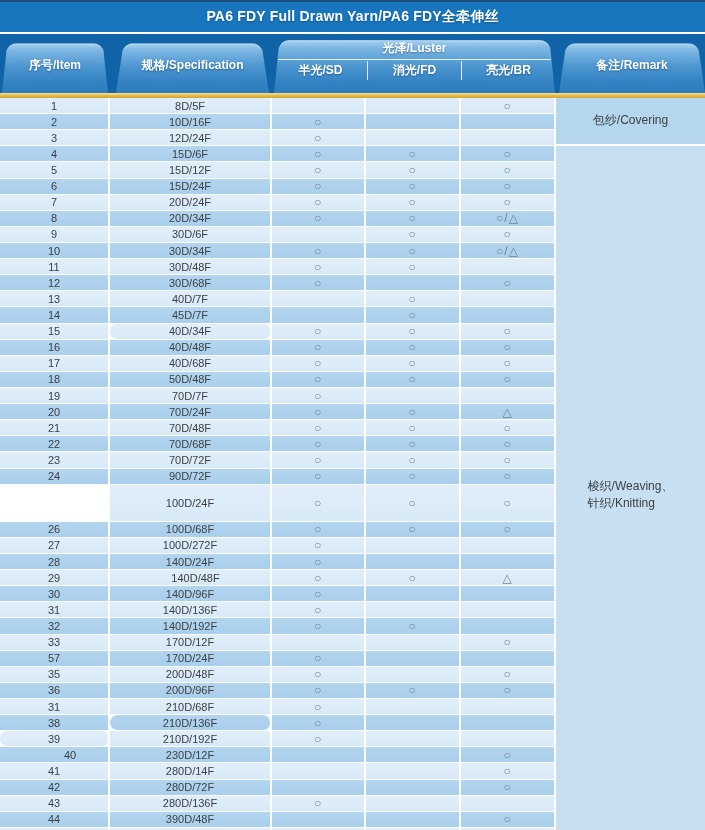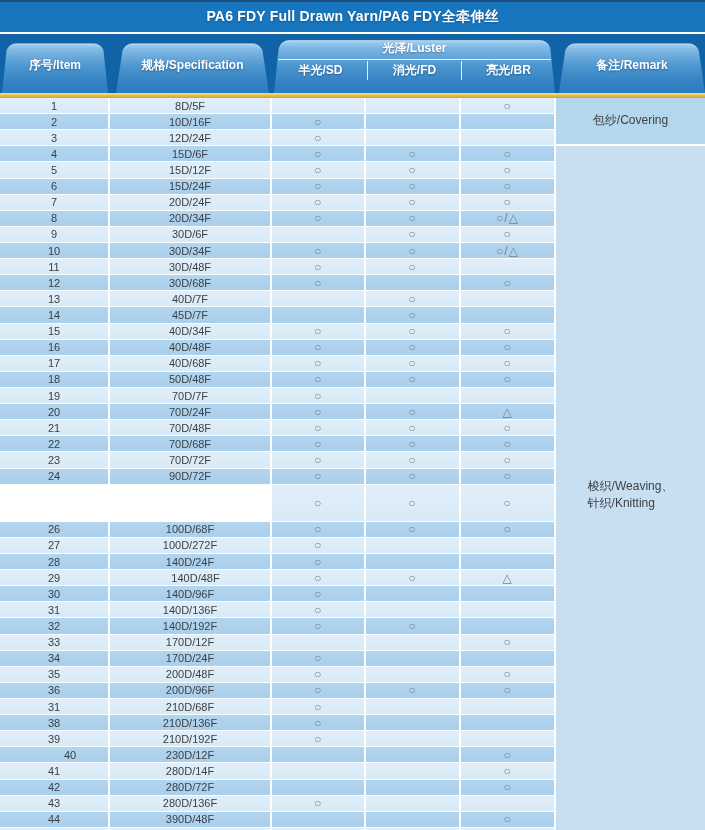--- a/index.html
+++ b/index.html
@@ -213,21 +213,21 @@
       <div class="cell vsep light" style="grid-area: 13 / 2;">40D/7F</div>
       <div class="cell vsep light sym" style="grid-area: 13 / 3;"></div>
       <div class="cell vsep light sym" style="grid-area: 13 / 4;">○</div>
       <div class="cell vsep light sym" style="grid-area: 13 / 5;"></div>
       <div class="cell vsep dark" style="grid-area: 14 / 1;">14</div>
       <div class="cell vsep dark" style="grid-area: 14 / 2;">45D/7F</div>
       <div class="cell vsep dark sym" style="grid-area: 14 / 3;"></div>
       <div class="cell vsep dark sym" style="grid-area: 14 / 4;">○</div>
       <div class="cell vsep dark sym" style="grid-area: 14 / 5;"></div>
       <div class="cell vsep light" style="grid-area: 15 / 1;">15</div>
-      <div class="cell vsep light" style="grid-area: 15 / 2;">40D/34F</div>
+      <div class="cell vsep light" style="grid-area: 15 / 2; border-radius: 7px;">40D/34F</div>
       <div class="cell vsep light sym" style="grid-area: 15 / 3;">○</div>
       <div class="cell vsep light sym" style="grid-area: 15 / 4;">○</div>
       <div class="cell vsep light sym" style="grid-area: 15 / 5;">○</div>
       <div class="cell vsep dark" style="grid-area: 16 / 1;">16</div>
       <div class="cell vsep dark" style="grid-area: 16 / 2;">40D/48F</div>
       <div class="cell vsep dark sym" style="grid-area: 16 / 3;">○</div>
       <div class="cell vsep dark sym" style="grid-area: 16 / 4;">○</div>
       <div class="cell vsep dark sym" style="grid-area: 16 / 5;">○</div>
       <div class="cell vsep light" style="grid-area: 17 / 1;">17</div>
       <div class="cell vsep light" style="grid-area: 17 / 2;">40D/68F</div>
@@ -263,20 +263,21 @@
       <div class="cell vsep light" style="grid-area: 23 / 2;">70D/72F</div>
       <div class="cell vsep light sym" style="grid-area: 23 / 3;">○</div>
       <div class="cell vsep light sym" style="grid-area: 23 / 4;">○</div>
       <div class="cell vsep light sym" style="grid-area: 23 / 5;">○</div>
       <div class="cell vsep dark" style="grid-area: 24 / 1;">24</div>
       <div class="cell vsep dark" style="grid-area: 24 / 2;">90D/72F</div>
       <div class="cell vsep dark sym" style="grid-area: 24 / 3;">○</div>
       <div class="cell vsep dark sym" style="grid-area: 24 / 4;">○</div>
       <div class="cell vsep dark sym" style="grid-area: 24 / 5;">○</div>
       <div class="cell vsep light" style="grid-area: 25 / 1; margin-top: 36px;">25</div>
+      <div class="cell vsep light" style="grid-area: 25 / 2;">100D/24F</div>
       <div class="cell vsep light sym" style="grid-area: 25 / 3;">○</div>
       <div class="cell vsep light sym" style="grid-area: 25 / 4;">○</div>
       <div class="cell vsep light sym" style="grid-area: 25 / 5;">○</div>
       <div class="cell vsep dark" style="grid-area: 26 / 1;">26</div>
       <div class="cell vsep dark" style="grid-area: 26 / 2;">100D/68F</div>
       <div class="cell vsep dark sym" style="grid-area: 26 / 3;">○</div>
       <div class="cell vsep dark sym" style="grid-area: 26 / 4;">○</div>
       <div class="cell vsep dark sym" style="grid-area: 26 / 5;">○</div>
       <div class="cell vsep light" style="grid-area: 27 / 1;">27</div>
       <div class="cell vsep light" style="grid-area: 27 / 2;">100D/272F</div>
@@ -306,46 +307,46 @@
       <div class="cell vsep dark" style="grid-area: 32 / 1;">32</div>
       <div class="cell vsep dark" style="grid-area: 32 / 2;">140D/192F</div>
       <div class="cell vsep dark sym" style="grid-area: 32 / 3;">○</div>
       <div class="cell vsep dark sym" style="grid-area: 32 / 4;">○</div>
       <div class="cell vsep dark sym" style="grid-area: 32 / 5;"></div>
       <div class="cell vsep light" style="grid-area: 33 / 1;">33</div>
       <div class="cell vsep light" style="grid-area: 33 / 2;">170D/12F</div>
       <div class="cell vsep light sym" style="grid-area: 33 / 3;"></div>
       <div class="cell vsep light sym" style="grid-area: 33 / 4;"></div>
       <div class="cell vsep light sym" style="grid-area: 33 / 5;">○</div>
-      <div class="cell vsep dark" style="grid-area: 34 / 1;">34</div>
+      <div class="cell vsep dark" style="grid-area: 34 / 1;">57</div>
       <div class="cell vsep dark" style="grid-area: 34 / 2;">170D/24F</div>
       <div class="cell vsep dark sym" style="grid-area: 34 / 3;">○</div>
       <div class="cell vsep dark sym" style="grid-area: 34 / 4;"></div>
       <div class="cell vsep dark sym" style="grid-area: 34 / 5;"></div>
       <div class="cell vsep light" style="grid-area: 35 / 1;">35</div>
       <div class="cell vsep light" style="grid-area: 35 / 2;">200D/48F</div>
       <div class="cell vsep light sym" style="grid-area: 35 / 3;">○</div>
       <div class="cell vsep light sym" style="grid-area: 35 / 4;"></div>
       <div class="cell vsep light sym" style="grid-area: 35 / 5;">○</div>
       <div class="cell vsep dark" style="grid-area: 36 / 1;">36</div>
       <div class="cell vsep dark" style="grid-area: 36 / 2;">200D/96F</div>
       <div class="cell vsep dark sym" style="grid-area: 36 / 3;">○</div>
       <div class="cell vsep dark sym" style="grid-area: 36 / 4;">○</div>
       <div class="cell vsep dark sym" style="grid-area: 36 / 5;">○</div>
       <div class="cell vsep light" style="grid-area: 37 / 1;">31</div>
       <div class="cell vsep light" style="grid-area: 37 / 2;">210D/68F</div>
       <div class="cell vsep light sym" style="grid-area: 37 / 3;">○</div>
       <div class="cell vsep light sym" style="grid-area: 37 / 4;"></div>
       <div class="cell vsep light sym" style="grid-area: 37 / 5;"></div>
       <div class="cell vsep dark" style="grid-area: 38 / 1;">38</div>
-      <div class="cell vsep dark" style="grid-area: 38 / 2;">210D/136F</div>
+      <div class="cell vsep dark" style="grid-area: 38 / 2; border-radius: 8px;">210D/136F</div>
       <div class="cell vsep dark sym" style="grid-area: 38 / 3;">○</div>
       <div class="cell vsep dark sym" style="grid-area: 38 / 4;"></div>
       <div class="cell vsep dark sym" style="grid-area: 38 / 5;"></div>
-      <div class="cell vsep light" style="grid-area: 39 / 1;">39</div>
+      <div class="cell vsep light" style="grid-area: 39 / 1; border-radius: 7px;">39</div>
       <div class="cell vsep light" style="grid-area: 39 / 2;">210D/192F</div>
       <div class="cell vsep light sym" style="grid-area: 39 / 3;">○</div>
       <div class="cell vsep light sym" style="grid-area: 39 / 4;"></div>
       <div class="cell vsep light sym" style="grid-area: 39 / 5;"></div>
       <div class="cell vsep dark" style="grid-area: 40 / 1; padding-left: 32px;">40</div>
       <div class="cell vsep dark" style="grid-area: 40 / 2;">230D/12F</div>
       <div class="cell vsep dark sym" style="grid-area: 40 / 3;"></div>
       <div class="cell vsep dark sym" style="grid-area: 40 / 4;"></div>
       <div class="cell vsep dark sym" style="grid-area: 40 / 5;">○</div>
       <div class="cell vsep light" style="grid-area: 41 / 1;">41</div>

